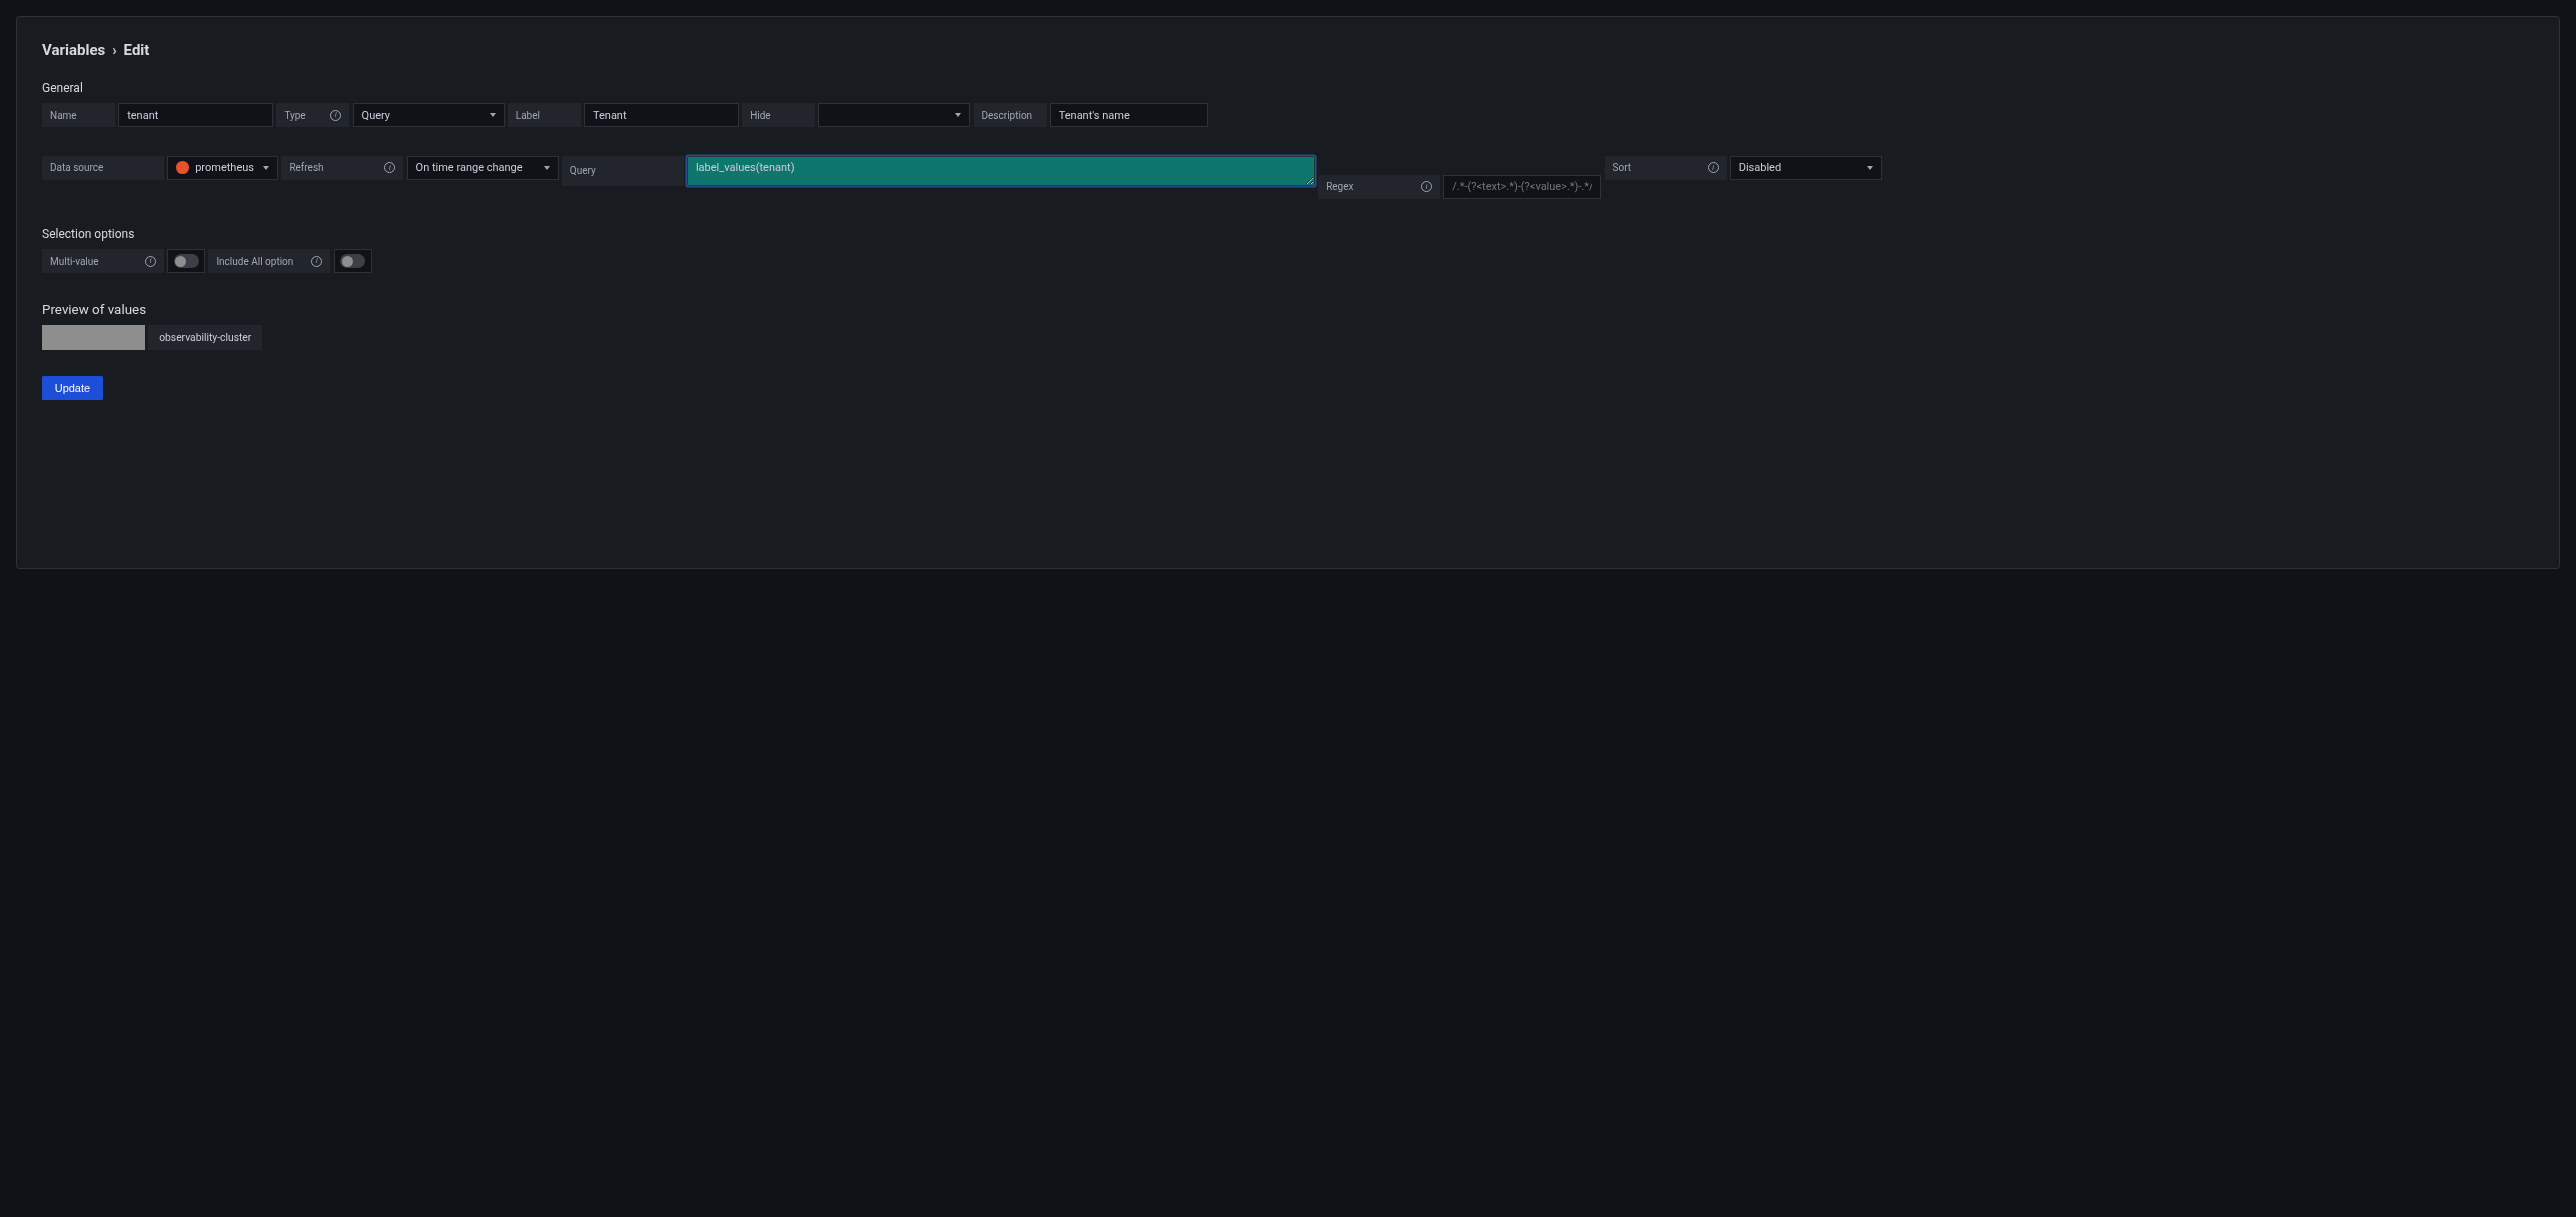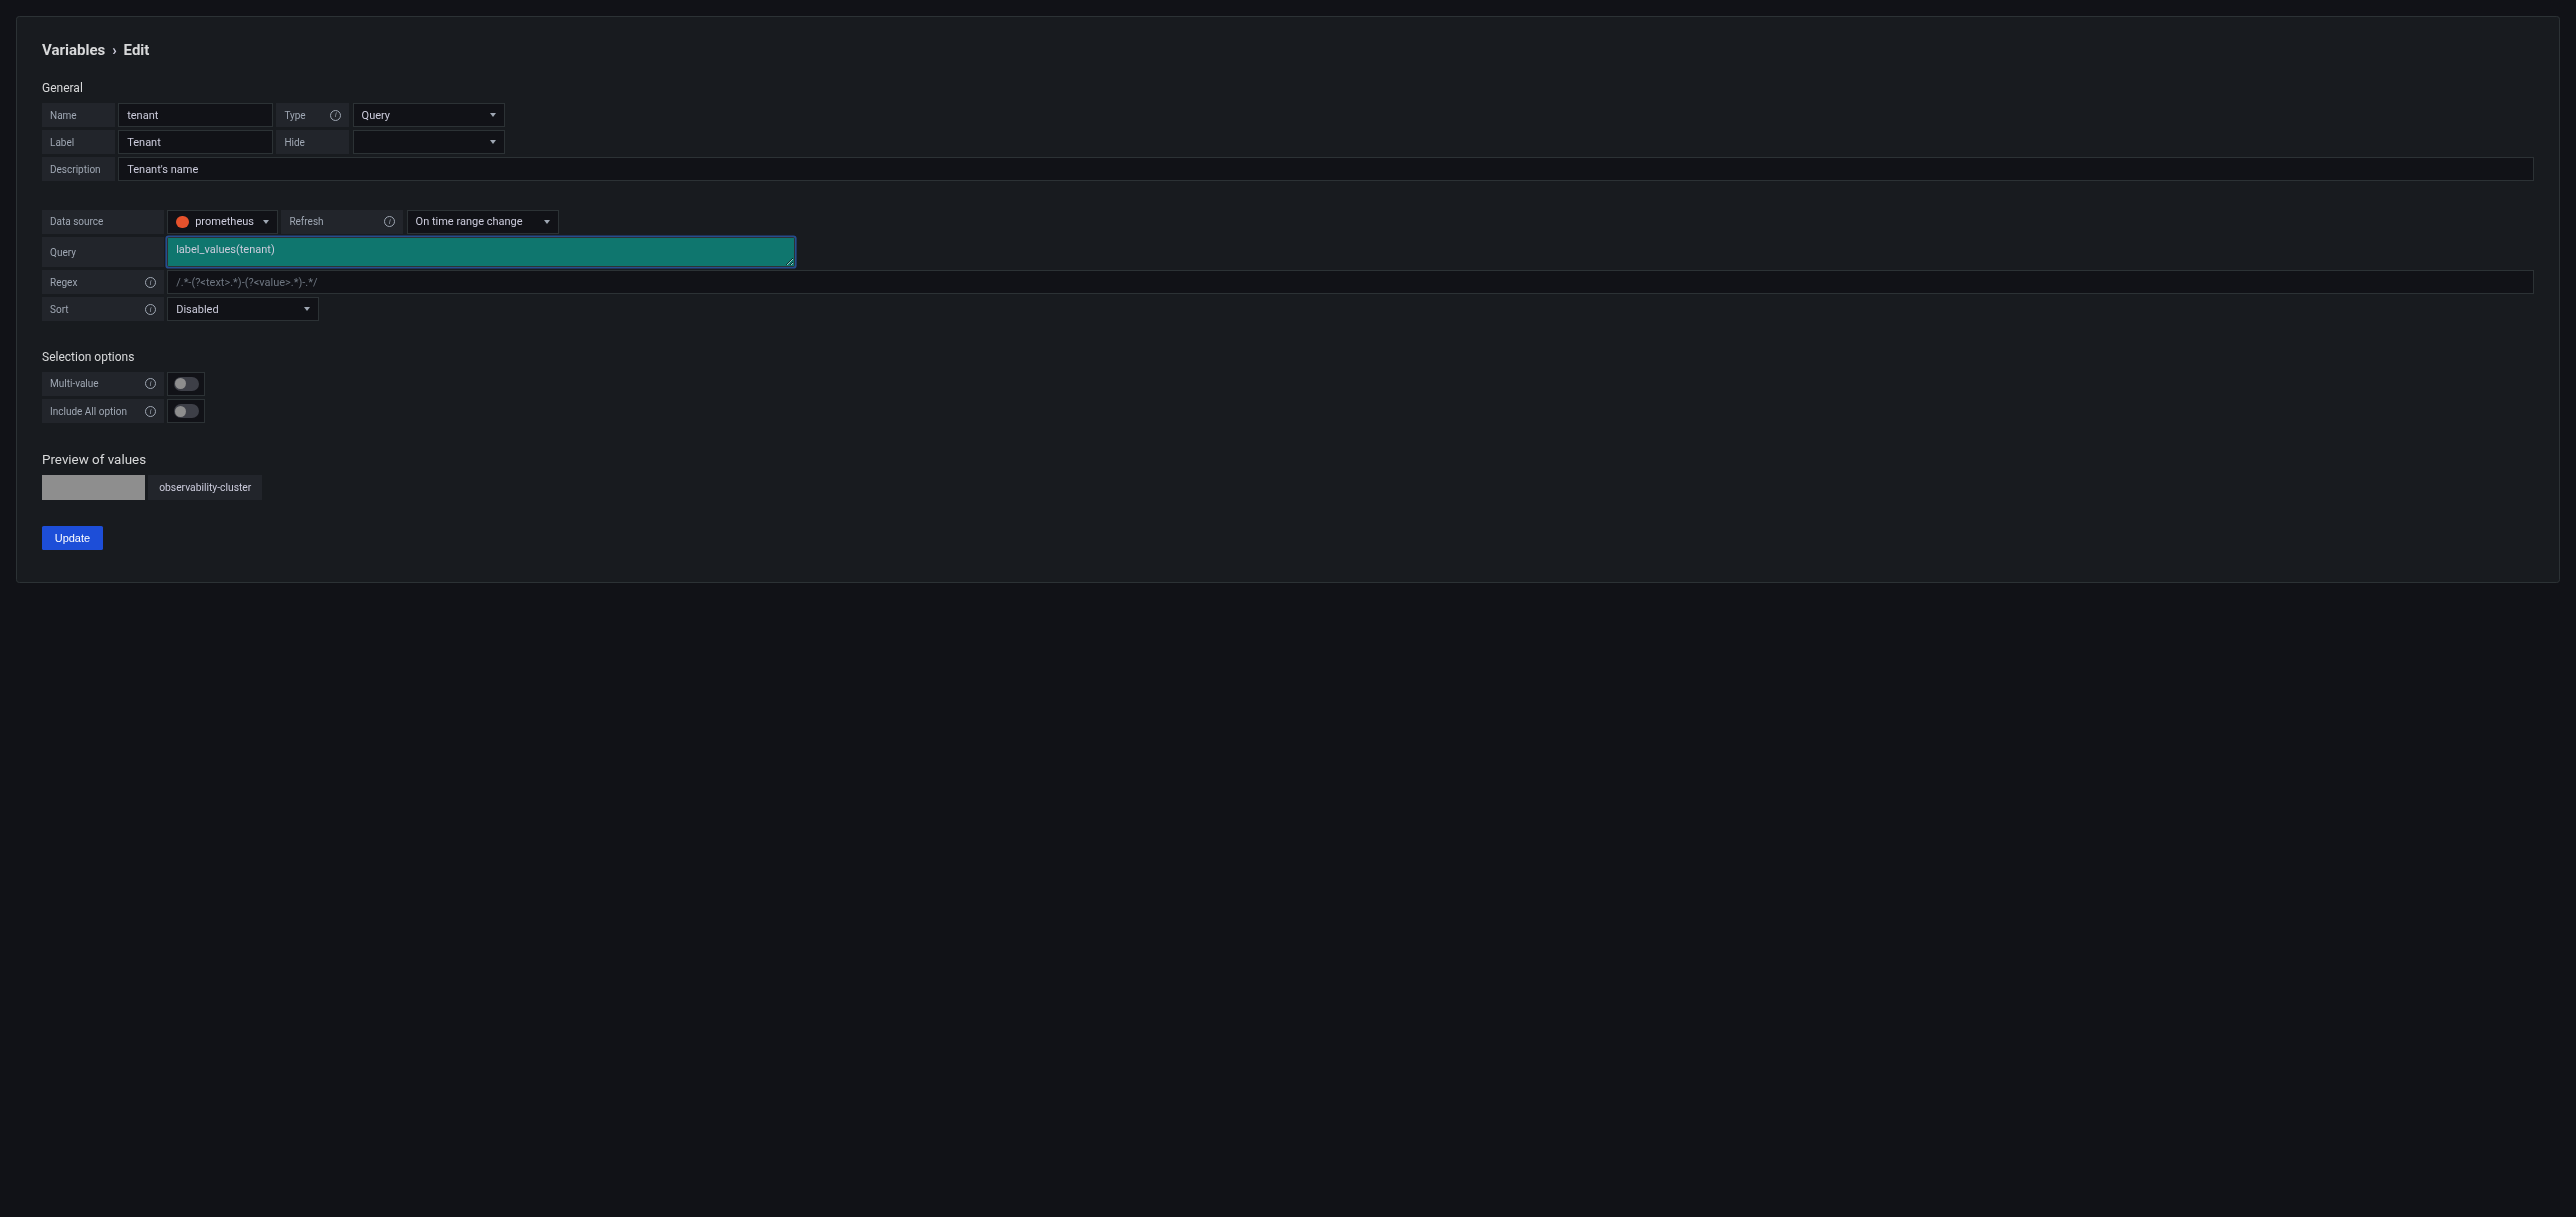--- a/index.html
+++ b/index.html
@@ -25,21 +25,21 @@
   }
   .breadcrumb .sep { margin: 0 3.2px; color: #ccccdc; }
   .section-title {
     font-size: 12px;
     color: #d8d9da;
     font-weight: 400;
     margin-bottom: 8px;
     margin-top: 0;
   }
   .section { margin-bottom: 28.5px; }
-  .rows { display: flex; flex-direction: column; gap: 3.2px; }
+  .rows { display: flex; flex-direction: row; gap: 3.2px; }
   .row { display: flex; gap: 3.2px; align-items: stretch; }
   .label-box {
     background: #22252b;
     color: #9fa7b3;
     display: flex;
     align-items: center;
     justify-content: space-between;
     padding: 0 8px;
     font-size: 10px;
     height: 24px;
@@ -244,21 +244,21 @@
           <span>On time range change</span>
           <span class="chevron"></span>
         </div>
       </div>
       <div class="row" style="align-items:flex-start">
         <div class="label-box wide" style="height:30px">
             <span>Query</span>
           </div>
         <textarea class="textarea-query" style="">label_values(tenant)</textarea>
       </div>
-      <div class="row" style="margin-top:0">
+      <div class="row" style="margin-top:19px">
         <div class="label-box wide">
           <span>Regex</span>
           <span class="info-icon">i</span>
         </div>
         <input class="input-text stretch" placeholder="/.*-(?&lt;text&gt;.*)-(?&lt;value&gt;.*)-.*/" style="">
       </div>
       <div class="row">
         <div class="label-box wide">
           <span>Sort</span>
           <span class="info-icon">i</span>

